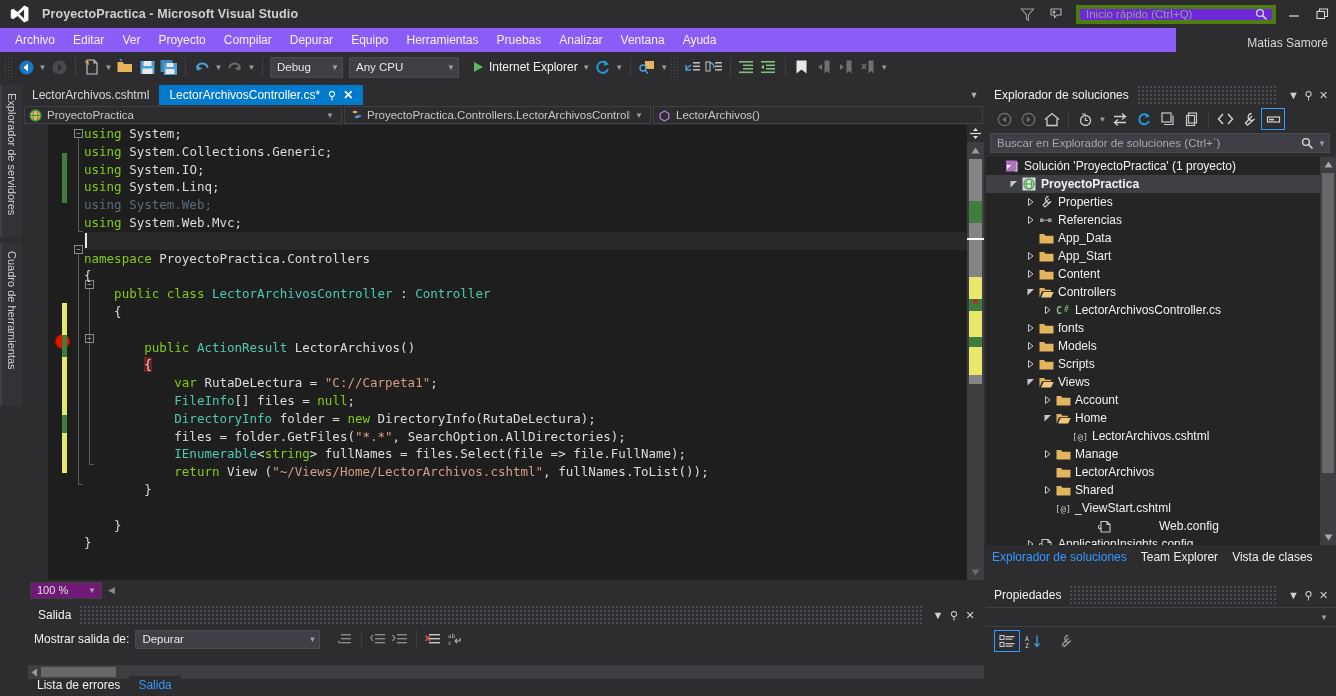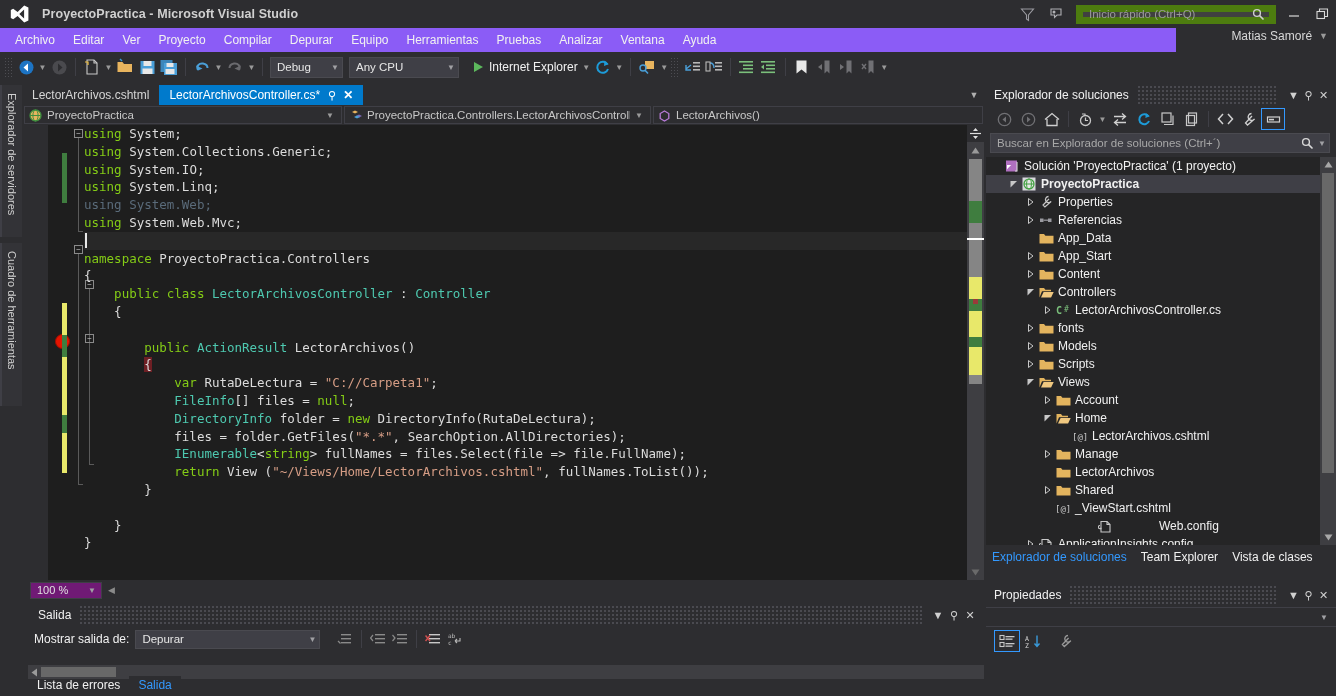--- a/index.html
+++ b/index.html
@@ -16,39 +16,39 @@
   
   .titlebar {
     position:absolute; left:0; top:0; width:1336px; height:28px;
     background:#2d2d30; display:flex; align-items:center;
   }
   .vs-logo { width:26px; height:22px; margin-left:6px; display:flex; align-items:center; justify-content:center; }
   .title-text { margin-left:10px; font-size:12.5px; font-weight:bold; color:#d0d0d0; letter-spacing:.1px; }
   .tb-right { position:absolute; right:0; top:0; height:28px; display:flex; align-items:center; }
   .tb-icon { width:30px; height:24px; display:flex; align-items:center; justify-content:center; color:#a0a0a4; }
   .quick-launch {
-    width:200px; height:19px; background:#404040; border:7px solid #4d7c0f;
+    width:200px; height:19px; background:#6d28d9; border:4px solid #4d7c0f;
     display:flex; align-items:center; padding:0 4px 0 6px; margin:0 4px;
   }
   .quick-launch input {
     flex:1; background:transparent; border:none; outline:none;
     color:#b8b8b8; font-family:"Liberation Sans", sans-serif; font-size:11.5px;
   }
   .quick-launch input::placeholder { color:#9a9a9a; }
   .win-btn { width:28px; height:26px; display:flex; align-items:center; justify-content:center; color:#d0d0d0; }
 
   
   .menubar {
     position:absolute; left:0; top:28px; width:1176px; height:24px;
     background:#8b5cf6; display:flex; align-items:center; padding-left:6px;
   }
   .menu-item { padding:3px 9px; font-size:12px; color:#f1f1f1; cursor:default; }
   .user-area {
-    position:absolute; right:8px; top:24px; height:24px;
-    display:flex; align-items:center; font-size:12px; color:#d8d8d8;
+    position:absolute; right:8px; top:36px; height:24px;
+    display:flex; align-items:center; font-size:12px; color:#d8d8d8;flex-direction:column;
   }
   .user-caret { margin-left:7px; color:#9a9a9a; font-size:9px; }
 
   
   .toolbar {
     position:absolute; left:0; top:52px; width:1336px; height:30px;
     background:#2d2d30; display:flex; align-items:center; padding-left:4px;
   }
   .grip { width:9px; height:20px; margin-right:2px;
      background-image:radial-gradient(#55555a 45%, transparent 46%);

